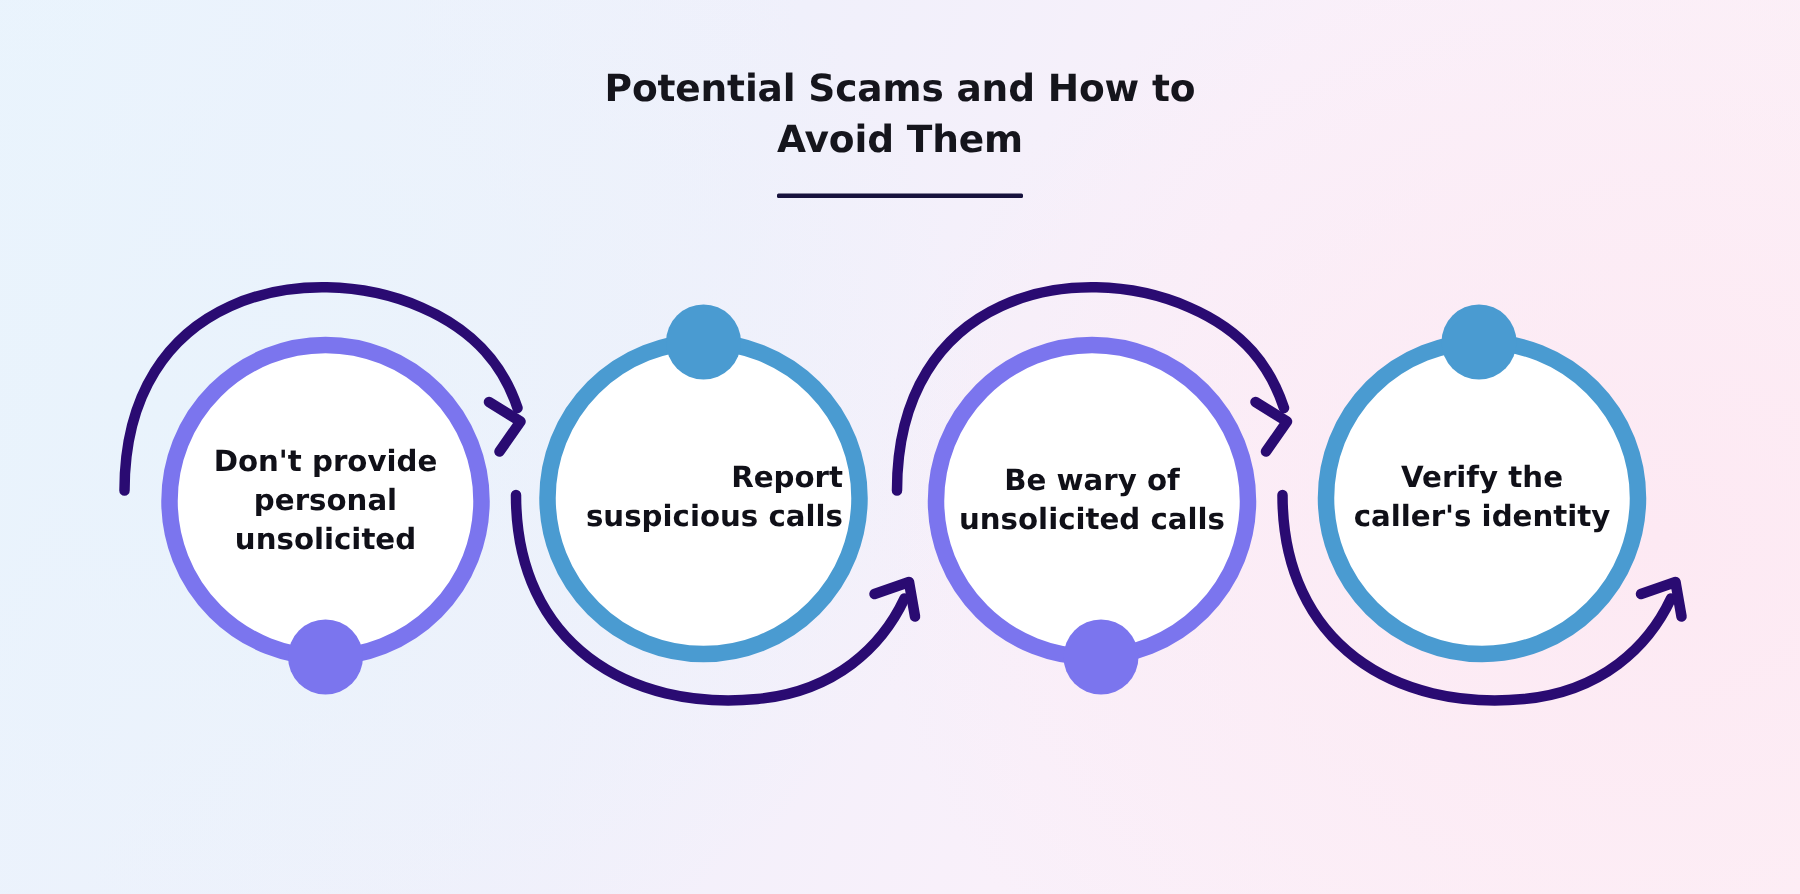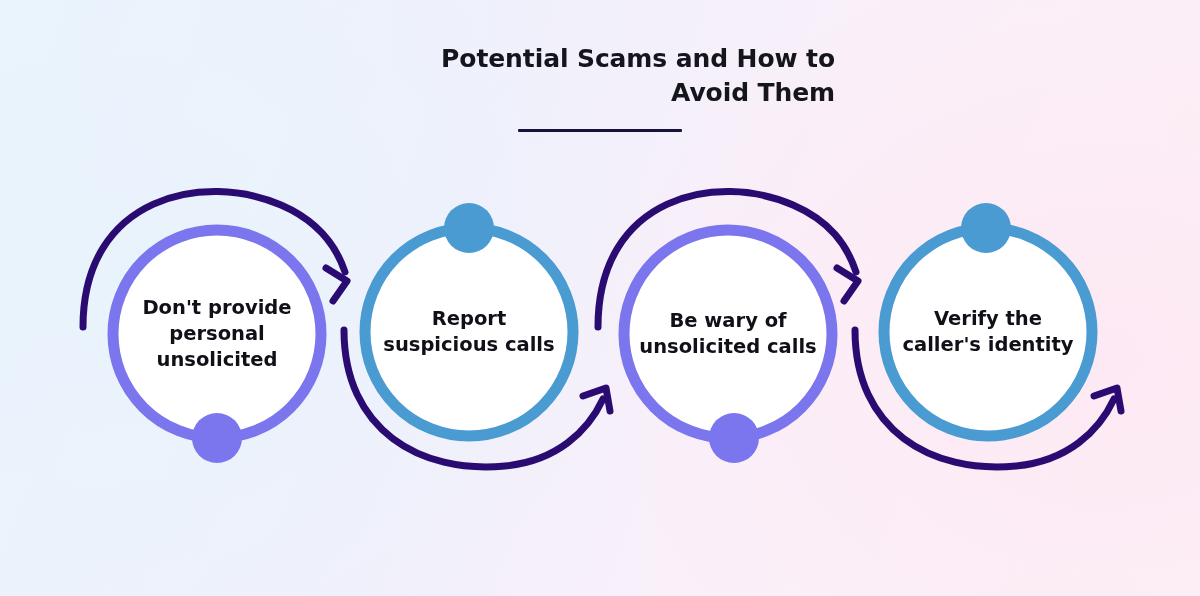--- a/index.html
+++ b/index.html
@@ -32,21 +32,20 @@
     text-align: center;
   }
   #page-title {
     font-size: 25px;
     font-weight: 700;
     line-height: 1.35;
     letter-spacing: -0.1px;
     color: #15151c;
     margin: 0 auto;
     width: 470px;
-    text-align: right;
   }
   #title-rule {
     width: 164px;
     height: 3px;
     background: #17123d;
     margin: 19px auto 0 auto;
     border-radius: 1px;
   }
 
   
@@ -64,21 +63,21 @@
     text-align: center;
     font-size: 19.5px;
     font-weight: 600;
     line-height: 1.34;
     color: #101018;
     width: 186px;
     transform: translate(-50%, -50%);
     pointer-events: none;
   }
   #label-0 { left: 217px; top: 334px; }
-  #label-1 { left: 469px; top: 332px; }
+  #label-1 { left: 469px; top: 332px; text-align: right; }
   #label-2 { left: 728px; top: 334px; }
   #label-3 { left: 988px; top: 332px; }
 </style>
 </head>
 <body>
 
 <div id="canvas">
 
   <div id="title-block">
     <h1 id="page-title">Potential Scams and How to Avoid Them</h1>

